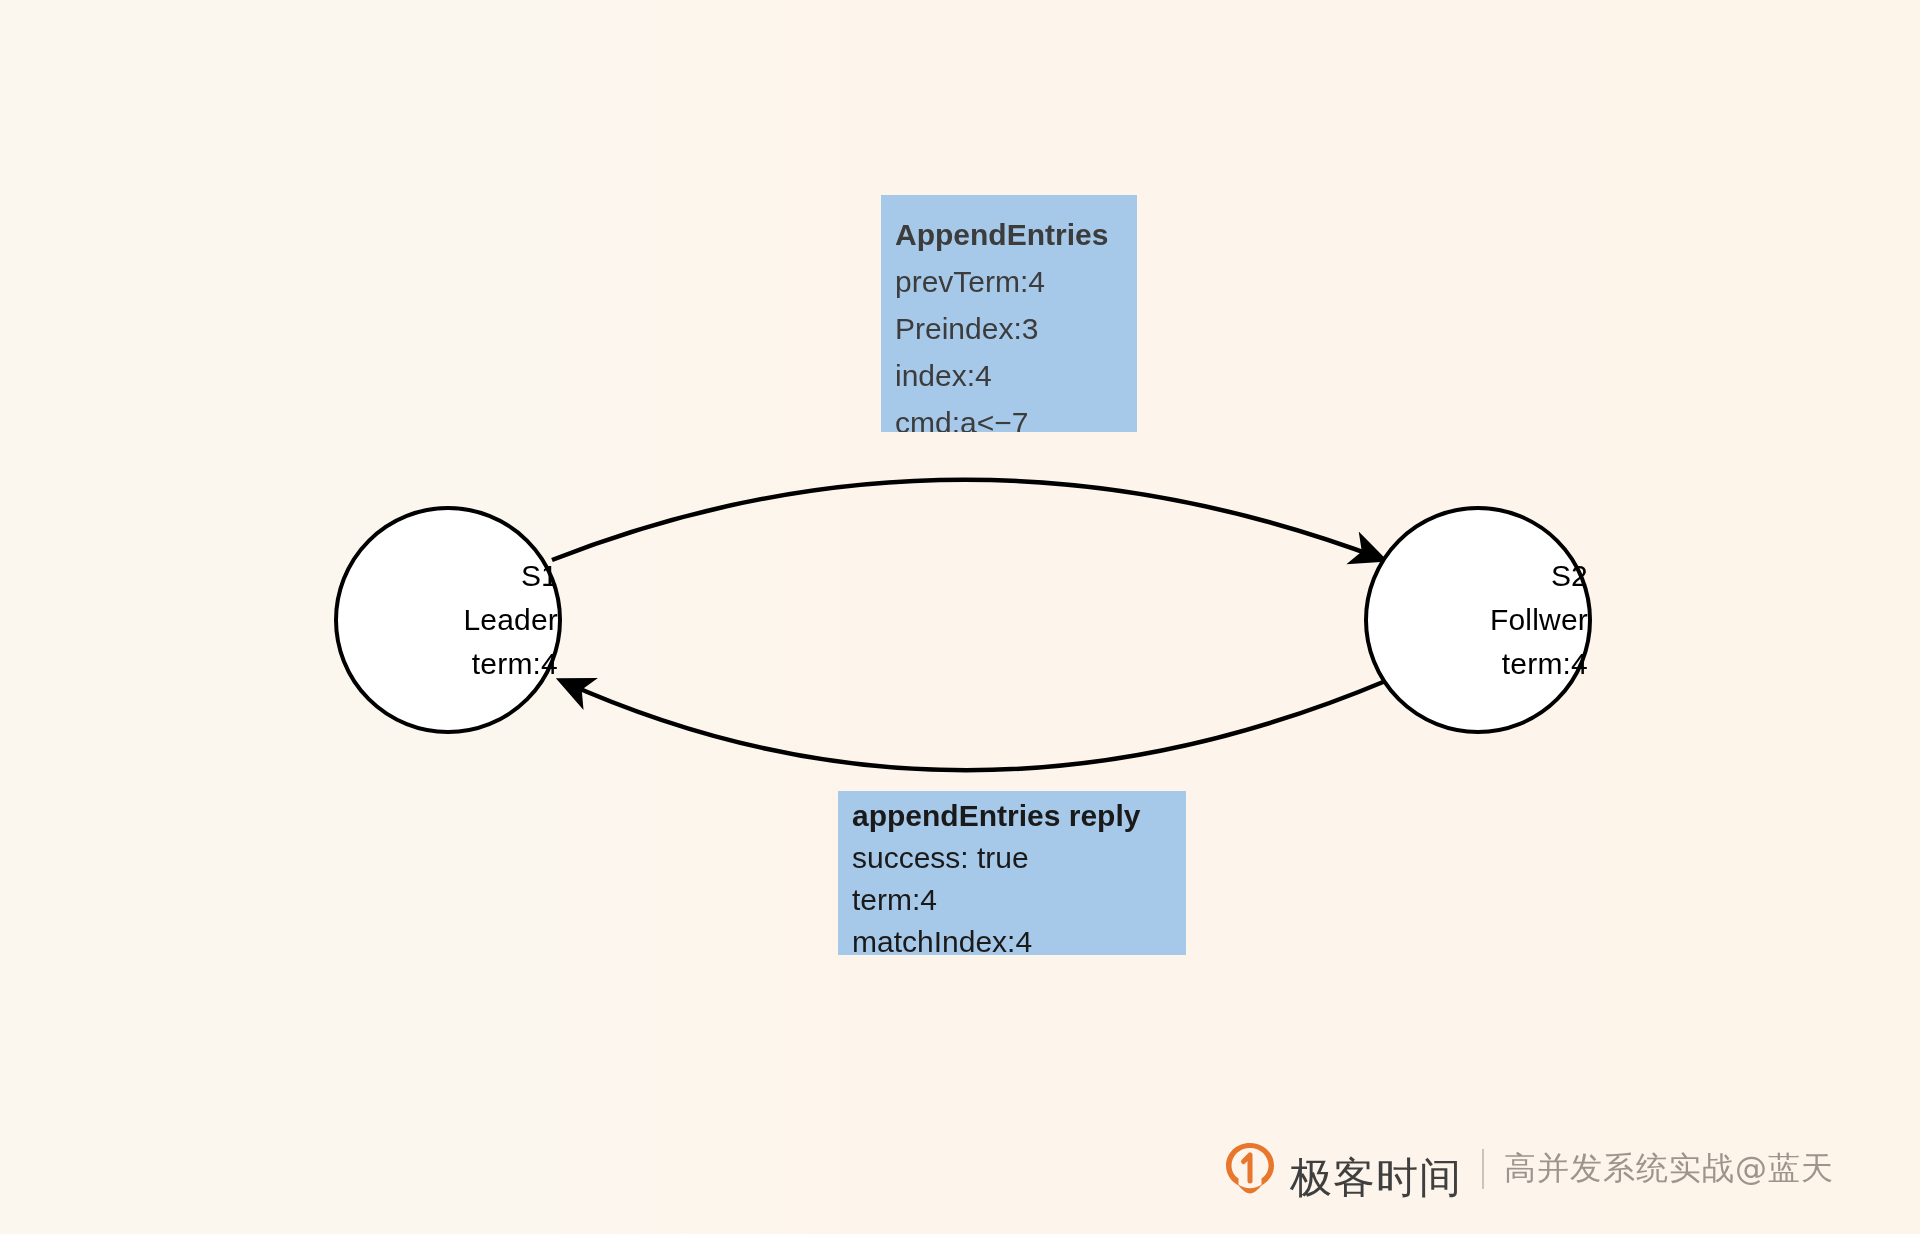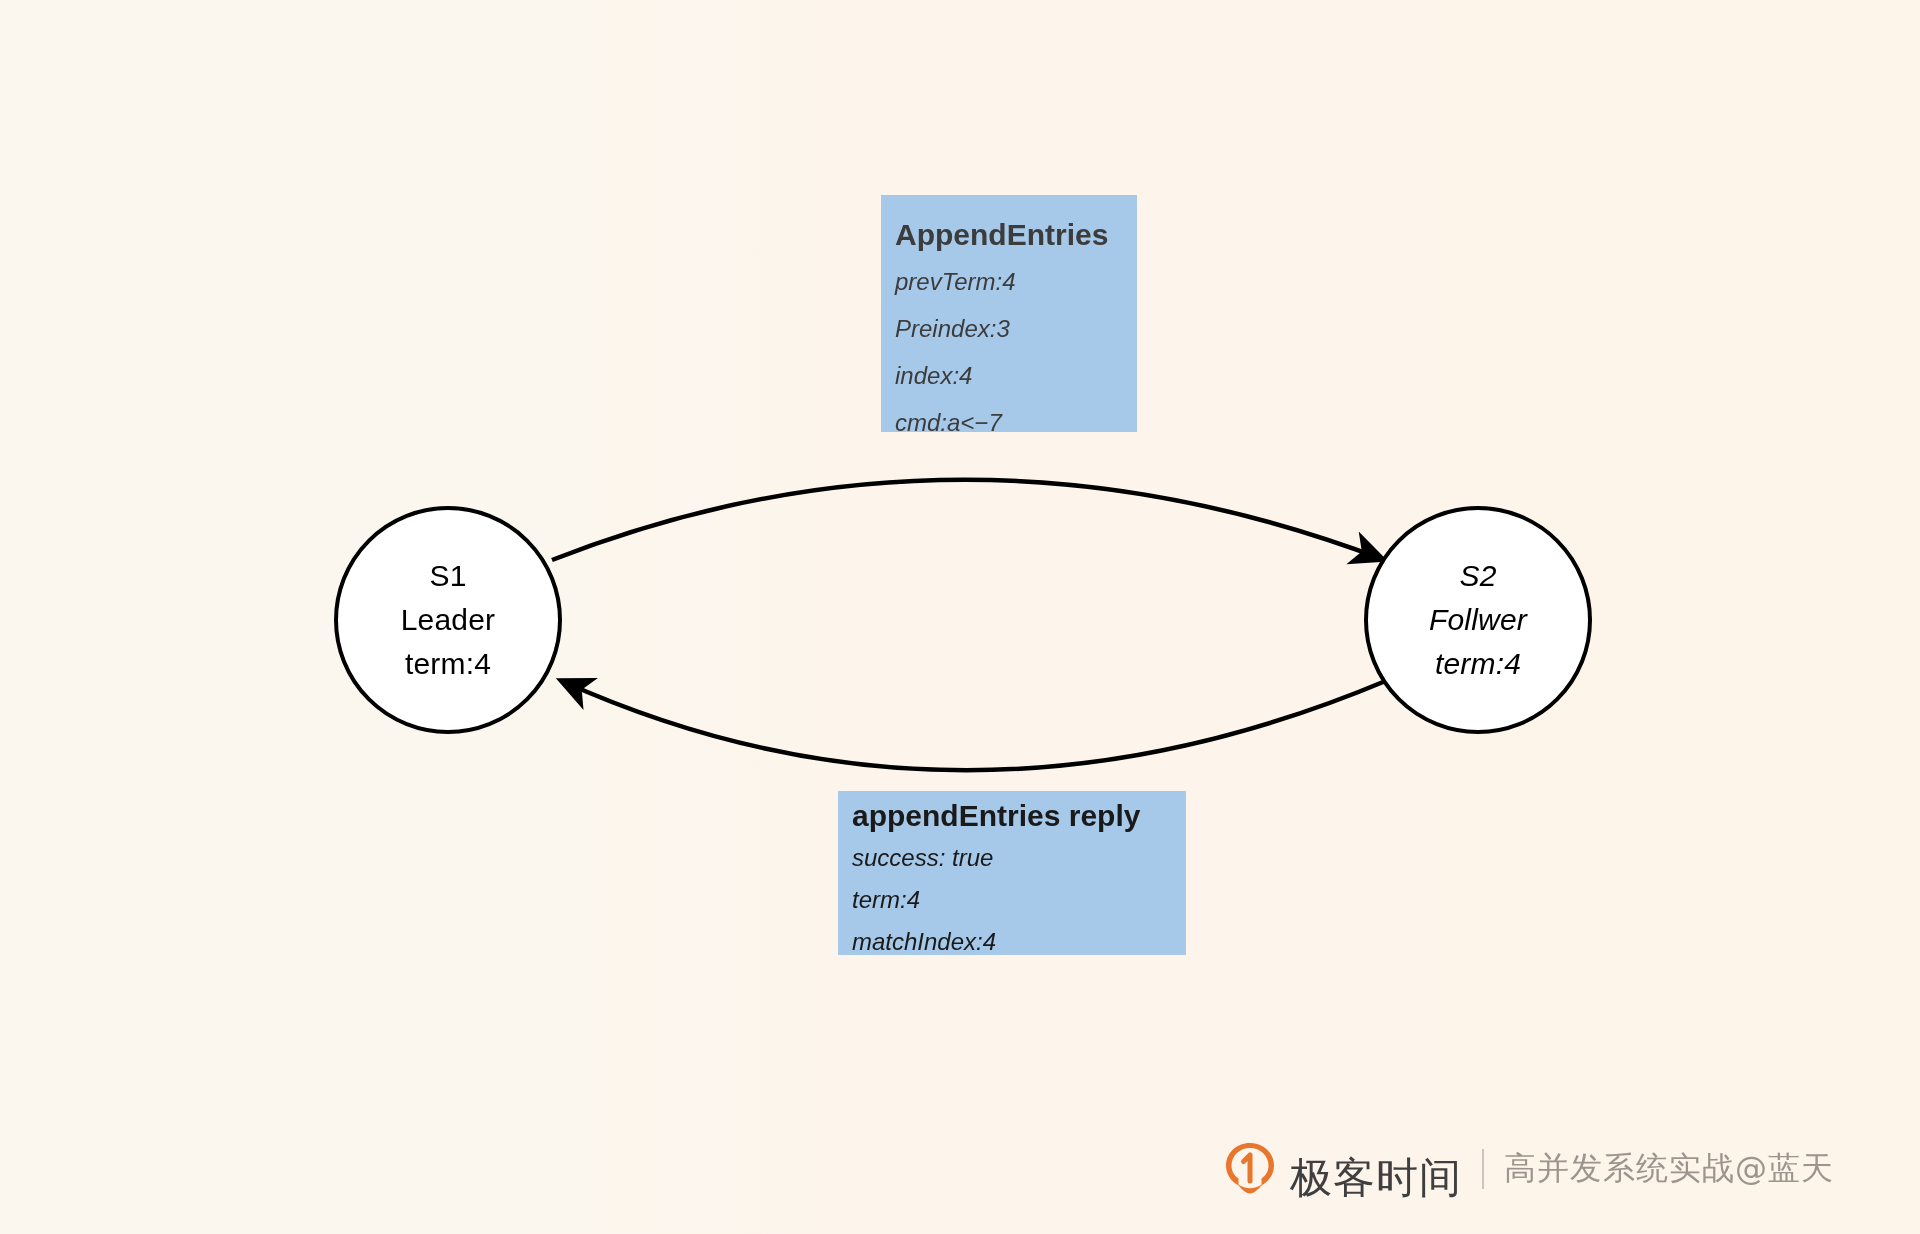--- a/index.html
+++ b/index.html
@@ -34,53 +34,52 @@
   .node {
     position: absolute;
     width: 228px;
     height: 228px;
     border-radius: 50%;
     background: #ffffff;
     border: 4px solid #000000;
     box-sizing: border-box;
     display: flex;
     flex-direction: column;
-    align-items: center;
+    align-items: flex-end;
     justify-content: center;
     color: #000000;
   }
   .node .line {
     font-size: 30px;
     line-height: 44px;
     letter-spacing: 0.2px;
     white-space: nowrap;
   }
   #node-s1 { left: 334px; top: 506px; }
-  #node-s2 { left: 1364px; top: 506px; font-style: italic; }
+  #node-s2 { left: 1364px; top: 506px; }
 
   
   .msg-box {
     position: absolute;
     background: #a6c8e9;
     box-sizing: border-box;
     padding: 16px 14px 10px 14px;
     color: #3c3c3c;
     overflow: hidden;
   }
   .msg-box .title {
     font-weight: bold;
     font-size: 30px;
     line-height: 47px;
     white-space: nowrap;
   }
   .msg-box .field {
-    font-size: 24px;
+    font-size: 30px;
     line-height: 47px;
     white-space: nowrap;
-    font-style: italic;
   }
   #msg-append {
     left: 881px;
     top: 195px;
     width: 256px;
     height: 237px;
   }
   #msg-reply {
     left: 838px;
     top: 791px;

